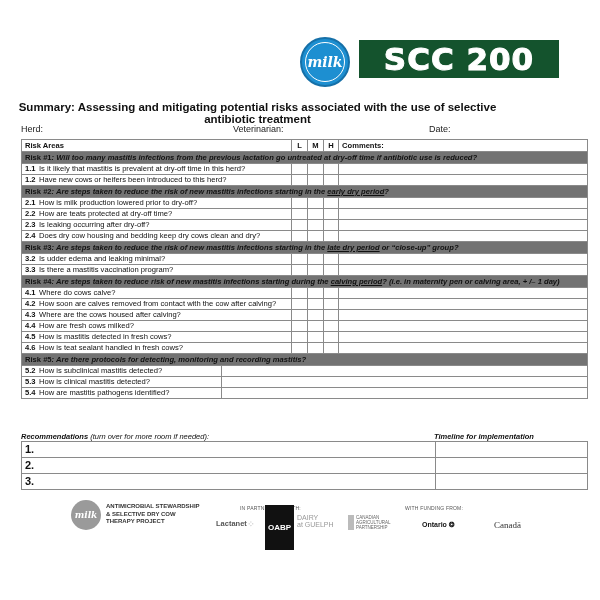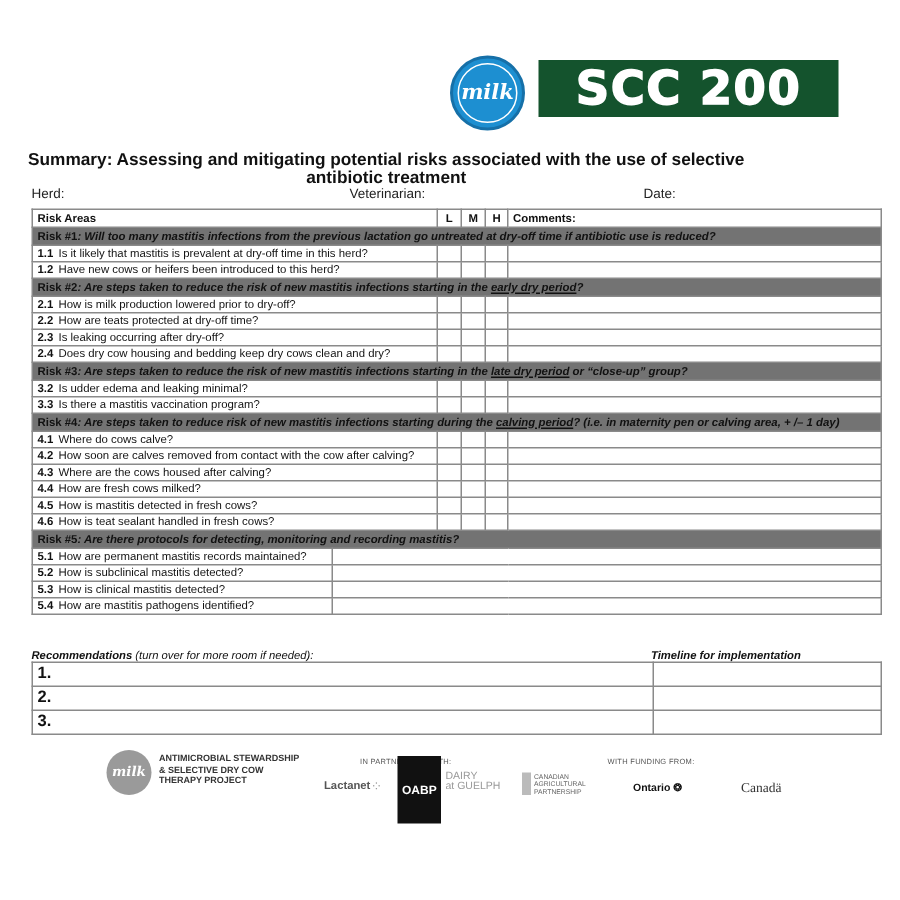--- a/index.html
+++ b/index.html
@@ -185,24 +185,20 @@
         <td colspan="2"><span class="num">4.6</span><span>How is teat sealant handled in fresh cows?</span></td>
         <td class="c-lmh"></td>
         <td class="c-lmh"></td>
         <td class="c-lmh"></td>
         <td></td>
       </tr>
       <tr class="sec">
         <td colspan="6"><span>Risk #5</span><span class="q"><span>: Are there protocols for detecting, monitoring and recording mastitis?</span><span class="ul"></span><span></span></span></td>
       </tr>
       <tr>
-        <td colspan="1"><span class="num">5.1</span><span>How are permanent mastitis records maintained?</span></td>
-        <td colspan="5"></td>
-      </tr>
-      <tr>
         <td colspan="1"><span class="num">5.2</span><span>How is subclinical mastitis detected?</span></td>
         <td colspan="5"></td>
       </tr>
       <tr>
         <td colspan="1"><span class="num">5.3</span><span>How is clinical mastitis detected?</span></td>
         <td colspan="5"></td>
       </tr>
       <tr>
         <td colspan="1"><span class="num">5.4</span><span>How are mastitis pathogens identified?</span></td>
         <td colspan="5"></td>

